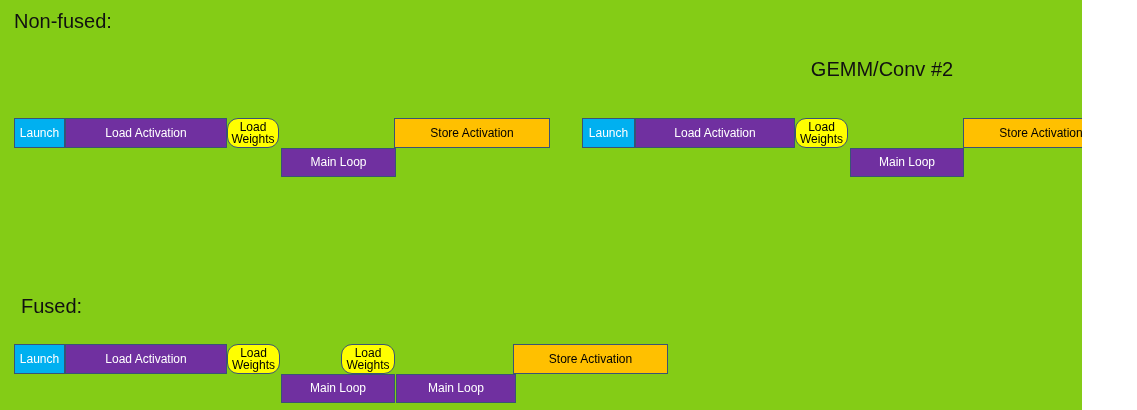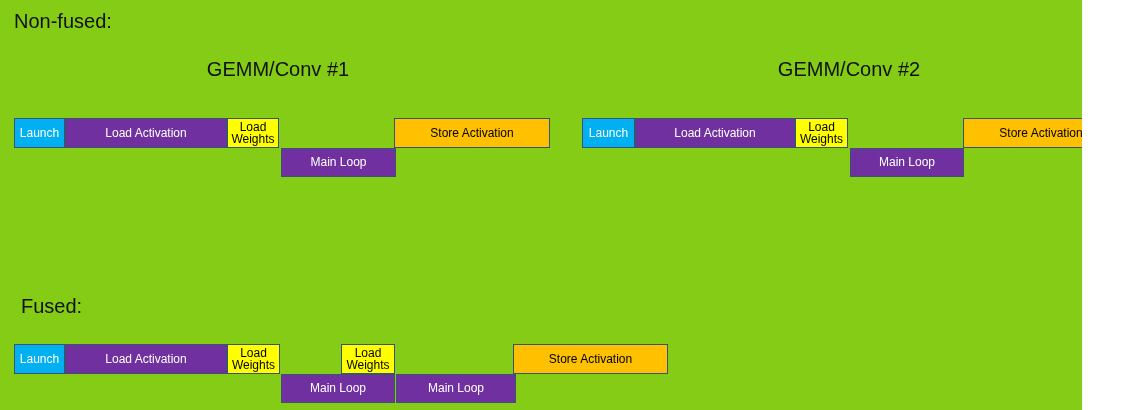--- a/index.html
+++ b/index.html
@@ -31,34 +31,33 @@
     display: flex;
     align-items: center;
     justify-content: center;
     text-align: center;
     font-size: 12px;
     line-height: 1.04;
     overflow: hidden;
   }
   .k-launch          { background: var(--c-launch, #00B0F0); color: #ffffff; }
   .k-load-activation { background: var(--c-load, #7030A0);   color: #ffffff; }
-  .k-load-weights    { background: var(--c-weights, #FFFF00); color: #000000; }
+  .k-load-weights    { background: var(--c-weights, #FFFF00); color: #000000; border-radius: 11px; }
   .k-main-loop       { background: var(--c-load, #7030A0);   color: #ffffff; }
   .k-store-activation{ background: var(--c-store, #FFC000);  color: #000000; }
   .k-launch, .k-load-activation, .k-main-loop, .k-store-activation { white-space: nowrap; }
 </style>
 </head>
 <body>
 
 <div id="canvas" style="--outline: #3A5375; --c-launch: #00B0F0; --c-load: #7030A0; --c-weights: #FFFF00; --c-store: #FFC000;">
   <div class="heading" style="left:14px; top:10px;">Non-fused:</div>
 
-  <div class="group-title" style="left:278px; top:58px;">GEMM/Conv #1</div>
 
-  <div class="group-title" style="left:849px; top:58px;">GEMM/Conv #2</div>
+  <div class="group-title" style="left:882px; top:58px;">GEMM/Conv #2</div>
 
   <div class="heading" style="left:21px; top:295px;">Fused:</div>
 <div class="bar k-launch" style="left: 14px; top: 118px; width: 51px; height: 30px;">Launch</div>
     <div class="bar k-load-activation" style="left: 65px; top: 118px; width: 162px; height: 30px;">Load Activation</div>
     <div class="bar k-load-weights" style="left: 227px; top: 118px; width: 52px; height: 30px;">Load Weights</div>
     <div class="bar k-main-loop" style="left: 281px; top: 148px; width: 115px; height: 29px;">Main Loop</div>
     <div class="bar k-store-activation" style="left: 394px; top: 118px; width: 156px; height: 30px;">Store Activation</div>
     <div class="bar k-launch" style="left: 582px; top: 118px; width: 53px; height: 30px;">Launch</div>
     <div class="bar k-load-activation" style="left: 635px; top: 118px; width: 160px; height: 30px;">Load Activation</div>
     <div class="bar k-load-weights" style="left: 795px; top: 118px; width: 53px; height: 30px;">Load Weights</div>

